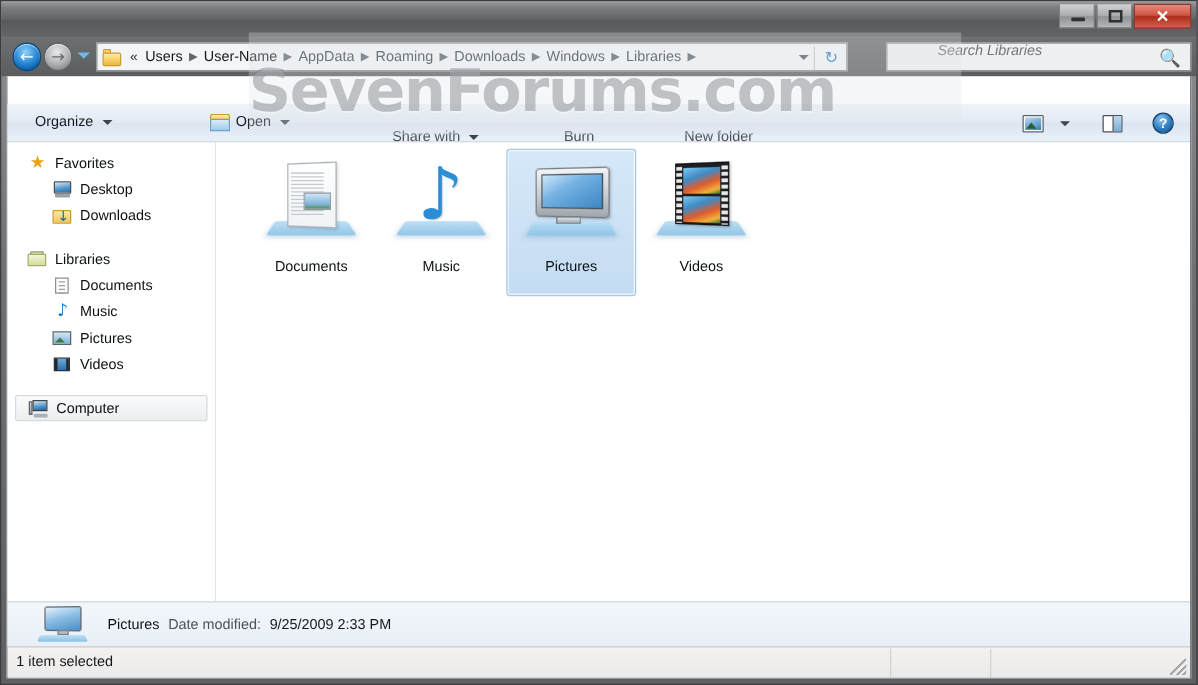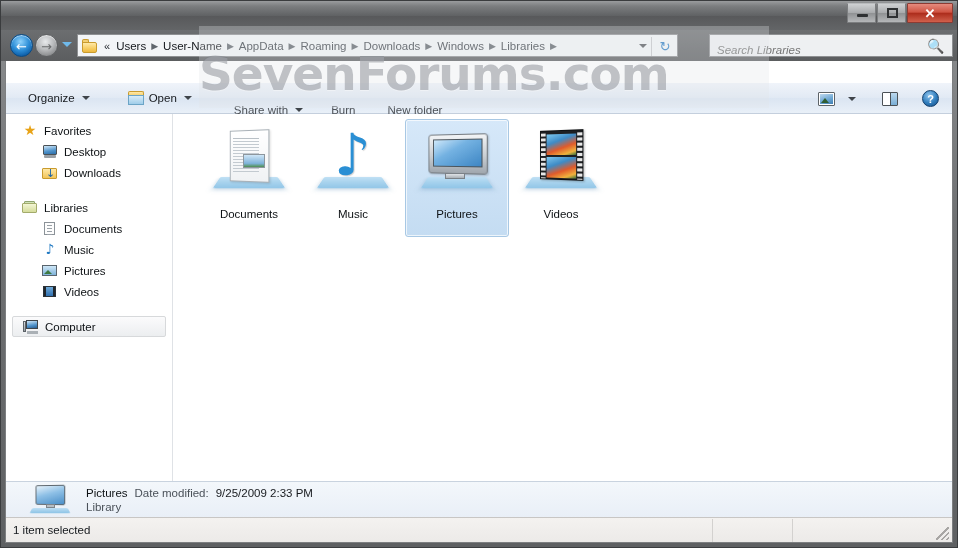--- a/index.html
+++ b/index.html
@@ -127,21 +127,21 @@
   }
   #addr-divider { position: absolute; right: 25px; top: 2px; width: 1px; height: 19px; background: #c6c8ca; }
   #refresh-btn {
     position: absolute; right: 3px; top: 3px; width: 18px; height: 17px;
     color: #2e7fc4; font-size: 13px; text-align: center; line-height: 17px;
     font-family: "DejaVu Sans", sans-serif;
   }
   #searchbox {
     position: absolute; left: 708px; top: 4px; width: 244px; height: 23px;
     background: #eef0f2; border: 1px solid #8e9092;
-    display: flex; align-items: flex-end;
+    display: flex; align-items: flex-start; padding-left: 33px;
   }
   #search-input {
     border: none; outline: none; background: transparent;
     font-family: "Liberation Sans", sans-serif; font-size: 11.5px;
     font-style: italic; color: #6d7075; margin-left: 7px; width: 200px;
   }
   #search-icon {
     position: absolute; right: 7px; top: 3px;
     color: #2a6fb5; font-size: 14px; font-family: "DejaVu Sans", sans-serif;
   }
@@ -162,21 +162,21 @@
   .menuitem {
     font-size: 11.5px; color: #14181c; padding: 3px 9px; cursor: default;
   }
   .menuitem u { text-decoration: underline; }
 
   
   #toolbar {
     position: absolute; left: 0; top: 22px; width: 100%; height: 31px;
     background: linear-gradient(180deg,#f0f4fa 0%, #e2eaf4 48%, #dbe5f2 52%, #e9f0f8 100%);
     border-bottom: 1px solid #c4cfdd;
-    display: flex; align-items: center; padding-left: 14px;
+    display: flex; align-items: center; padding-left: 14px; gap: 40px;
   }
   .tbtn {
     font-size: 11.5px; color: #16191d; padding: 4px 8px; display: flex;
     align-items: center; gap: 5px; cursor: default; white-space: nowrap;
   }
   .tbtn.dim { color: #4c5157; margin-top: 24px; }
   .caret {
     width: 0; height: 0; display: inline-block;
     border-left: 4px solid transparent; border-right: 4px solid transparent;
     border-top: 4px solid #3f444a; margin-left: 2px;
@@ -714,21 +714,20 @@
         <span class="pl"></span>
           <span class="mon"></span>
           <span class="st"></span>
       </div>
       <div class="det-text">
         <div class="det-line1">
           <span class="det-name">Pictures</span>
           <span class="det-meta">Date modified:</span>
           <span class="det-val">9/25/2009 2:33 PM</span>
         </div>
-        <div class="det-line2">Library</div>
       </div>
     </div>
 
     <div id="statusbar">
       <span id="status-text">1 item selected</span>
       <span class="status-div" style="left:706px;"></span>
       <span class="status-div" style="left:786px;"></span>
       <span id="grip"></span>
     </div>
   </div>

